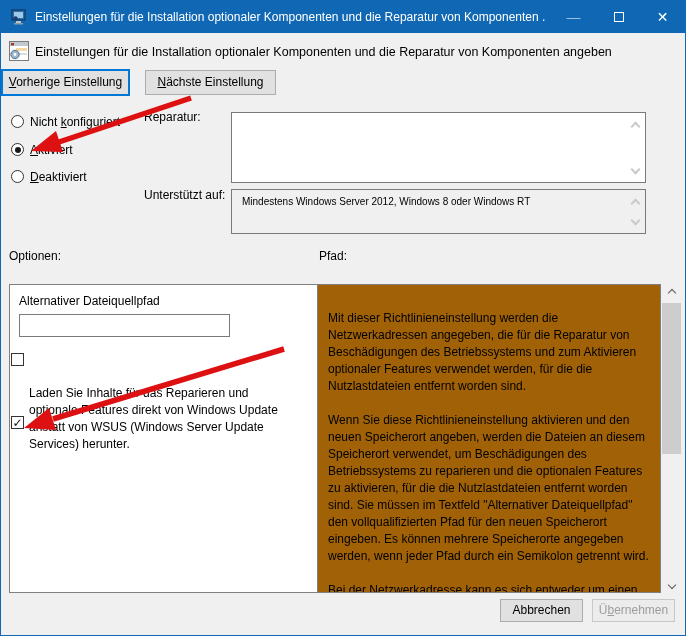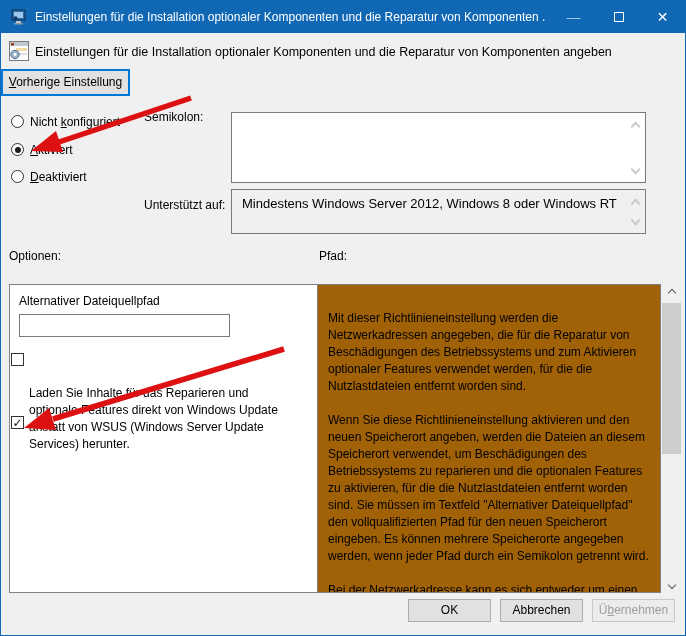--- a/index.html
+++ b/index.html
@@ -35,23 +35,23 @@
   .radio.selected::after { content: ""; position: absolute; left: 2.5px; top: 2.5px; width: 6px; height: 6px; border-radius: 50%; background: #1a1a1a; }
   .radio-label { margin-left: 6px; }
   #radio-notconf { top: 114px; }
   #radio-enabled { top: 142px; }
   #radio-disabled { top: 169px; }
   .u { text-decoration: underline; }
 
   
   #comment-label { left: 143px; top: 109px; }
   #comment-box { left: 230px; top: 111px; width: 415px; height: 71px; background: #fff; border: 1px solid #7a7a7a; }
-  #supported-label { left: 143px; top: 197px; }
+  #supported-label { left: 143px; top: 187px; }
   #supported-box { left: 230px; top: 188px; width: 415px; height: 45px; background: #f0f0f0; border: 1px solid #7a7a7a; }
-  #supported-value { left: 10px; top: 6px; width: 380px; font-size: 13px; }
+  #supported-value { left: 10px; top: 6px; width: 380px; font-size: 10px; }
   .chev { display: inline-block; width: 7px; height: 7px; border-left: 2px solid #c9c9c9; border-top: 2px solid #c9c9c9; }
   .chev.up { transform: rotate(45deg); }
   .chev.down { transform: rotate(225deg); }
   .box-chev-tr { position: absolute; right: 6px; top: 6px; }
   .box-chev-br { position: absolute; right: 6px; bottom: 6px; }
 
   
   #options-label { left: 8px; top: 248px; }
   #help-label { left: 318px; top: 248px; }
 
@@ -111,32 +111,33 @@
     <rect x="1" y="1" width="18" height="4" fill="#c0c9d1"></rect>
     <rect x="2" y="2" width="3" height="2.5" fill="#a33b2a"></rect>
     <rect x="7" y="7" width="11" height="3" fill="#f2d9a2"></rect>
     <rect x="7" y="12" width="11" height="2" fill="#d8dde2"></rect>
     <circle cx="6" cy="13.5" r="4.2" fill="#9fb6c9" stroke="#4f6f8f"></circle>
     <circle cx="6" cy="13.5" r="1.4" fill="#ffffff"></circle>
   </svg>
   <div class="abs" id="header-title">Einstellungen für die Installation optionaler Komponenten und die Reparatur von Komponenten angeben</div>
 
   <div class="abs btn" id="btn-prev"><span class="u">V</span><span>orherige Einstellung</span></div>
+  <div class="abs btn" id="btn-next"><span class="u">N</span><span>ächste Einstellung</span></div>
 
   <div class="abs radio-row" id="radio-notconf">
     <span class="radio"></span><span class="radio-label"><span>Nicht </span><span class="u">k</span><span>onfiguriert</span></span>
   </div>
   <div class="abs radio-row" id="radio-enabled">
     <span class="radio selected"></span><span class="radio-label"><span class="u">A</span><span>ktiviert</span></span>
   </div>
   <div class="abs radio-row" id="radio-disabled">
     <span class="radio"></span><span class="radio-label"><span class="u">D</span><span>eaktiviert</span></span>
   </div>
 
-  <div class="abs" id="comment-label">Semikolon:</div>
+  <div class="abs" id="comment-label">Reparatur:</div>
   <div class="abs" id="comment-box">
     <span class="box-chev-tr"><span class="chev up"></span></span>
     <span class="box-chev-br"><span class="chev down"></span></span>
   </div>
 
   <div class="abs" id="supported-label">Unterstützt auf:</div>
   <div class="abs" id="supported-box">
     <div class="abs" id="supported-value">Mindestens Windows Server 2012, Windows 8 oder Windows RT</div>
     <span class="box-chev-tr"><span class="chev up"></span></span>
     <span class="box-chev-br"><span class="chev down"></span></span>
@@ -164,21 +165,20 @@
   <div class="abs" id="help-scrollbar">
     <div class="sb-arrow" id="sb-up">
         <span class="chev up"></span>
       </div>
     <div id="sb-thumb"></div>
     <div class="sb-arrow" id="sb-down">
         <span class="chev down"></span>
       </div>
   </div>
 
-  <div class="abs btn footer-btn" id="btn-ok">OK</div>
   <div class="abs btn footer-btn" id="btn-apply"><span>Ü</span><span class="u">b</span><span>ernehmen</span></div>
   <div class="abs btn footer-btn" id="btn-cancel">Abbrechen</div>
 
   <svg class="abs" id="arrow-overlay" width="686" height="636" viewBox="0 0 686 636">
     <g>
       <line x1="190" y1="97" x2="58" y2="141" stroke-width="5.5" stroke="#dd1111"></line>
       <polygon points="30,150 55,130 62,151" fill="#dd1111"></polygon>
     </g>
     <g>
       <line x1="283" y1="348" x2="52" y2="418" stroke-width="5.5" stroke="#dd1111"></line>

